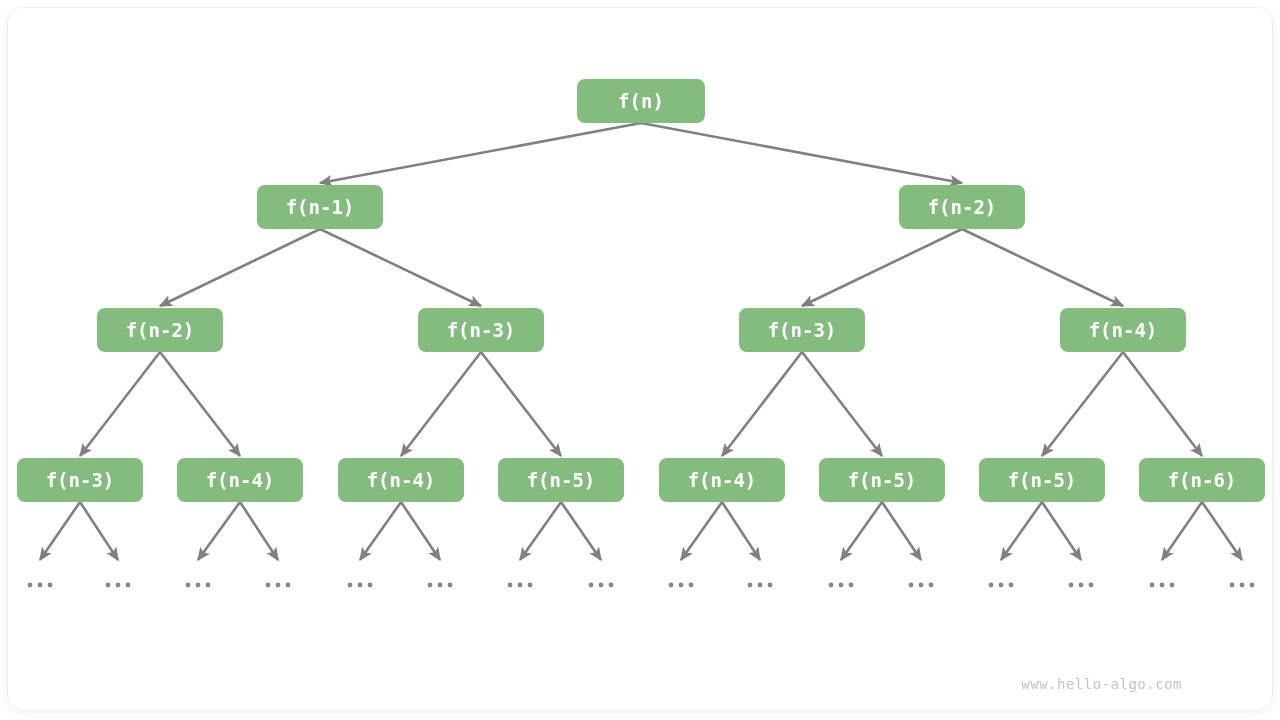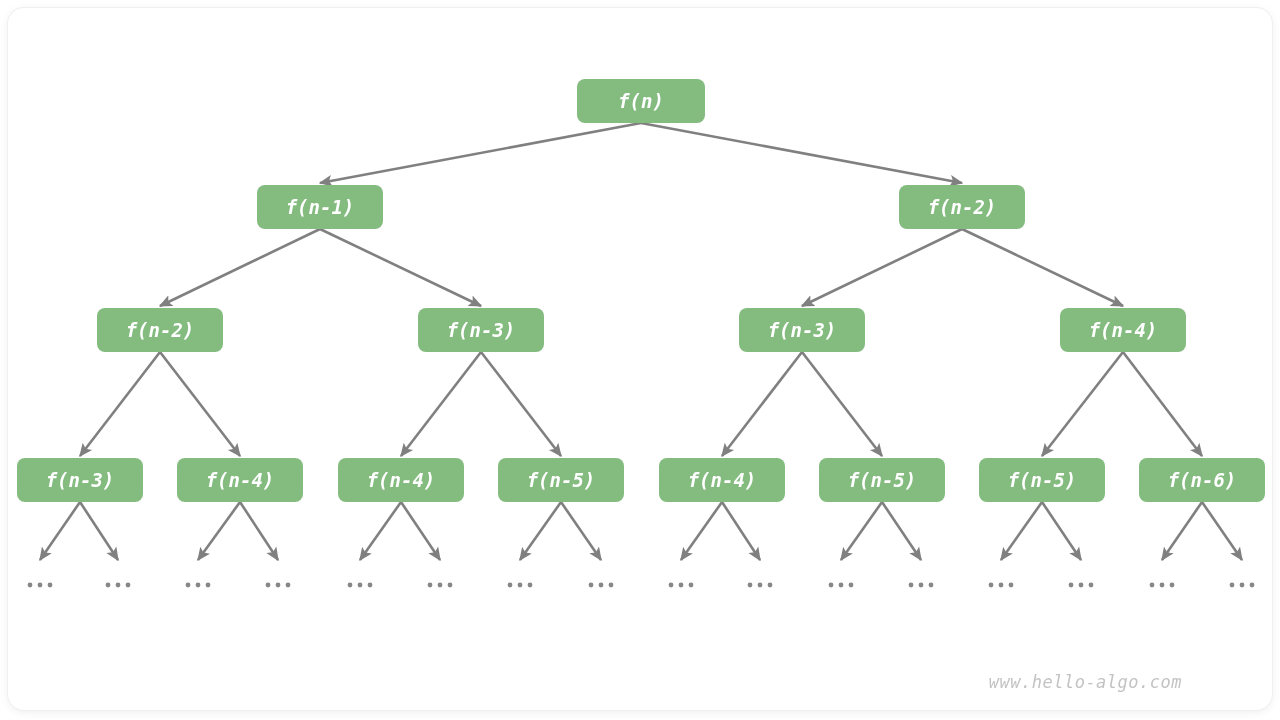--- a/index.html
+++ b/index.html
@@ -8,21 +8,20 @@
     background: #ffffff;
     width: 1280px;
     height: 720px;
     overflow: hidden;
     font-family: "DejaVu Sans Mono", monospace;
   }
   #canvas {
     position: relative;
     width: 1222px;
     height: 720px;
-    font-style: italic;
   }
   .card {
     position: absolute;
     left: 8px;
     top: 8px;
     width: 1264px;
     height: 702px;
     background: #ffffff;
     border-radius: 16px;
     box-shadow: 0 0 0 1px #f0f0f0, 0 2px 10px rgba(0,0,0,0.07);
@@ -51,21 +50,21 @@
     fill: none;
   }
   .dot {
     fill: #878787;
   }
   .watermark {
     position: absolute;
     right: 40px;
     bottom: 28px;
     font-family: "DejaVu Sans Mono", monospace;
-    font-size: 17px;
+    font-size: 14px;
     color: #c3c3c3;
     letter-spacing: 0.5px;
   }
 </style>
 </head>
 <body>
 
 <div id="canvas">
   <div class="card"></div>
 

